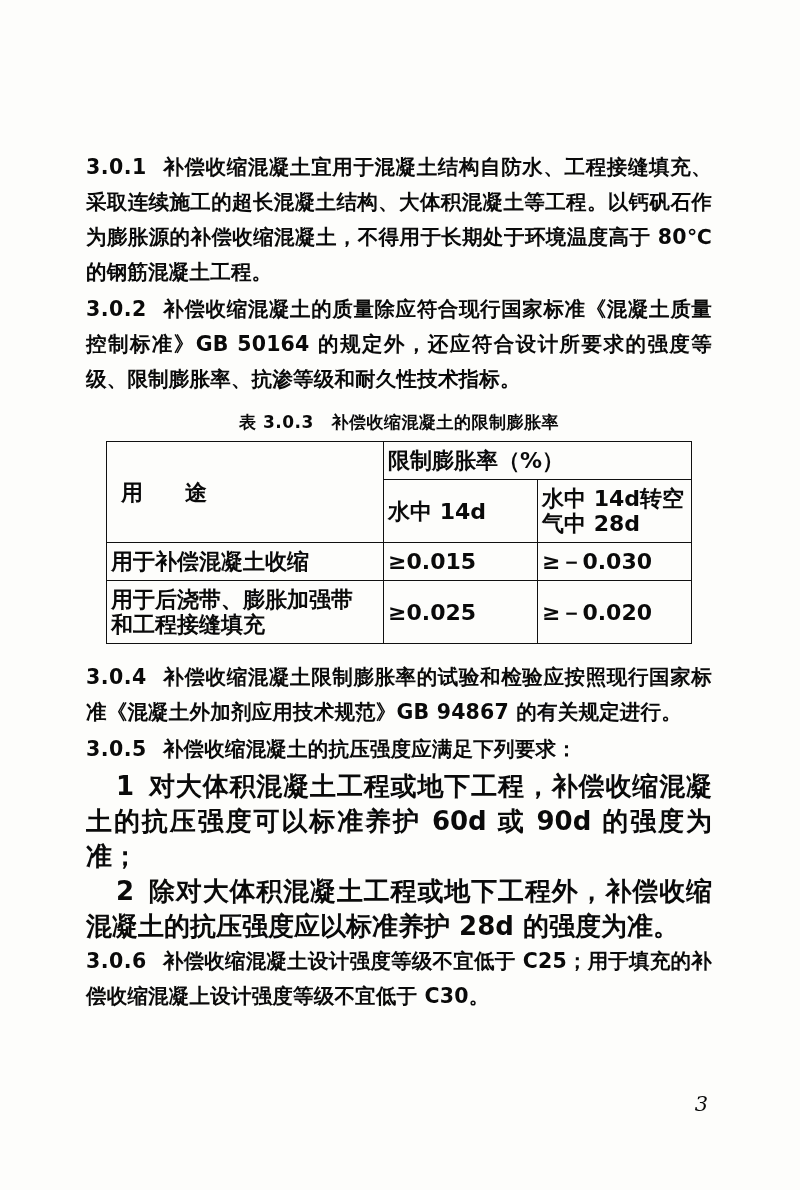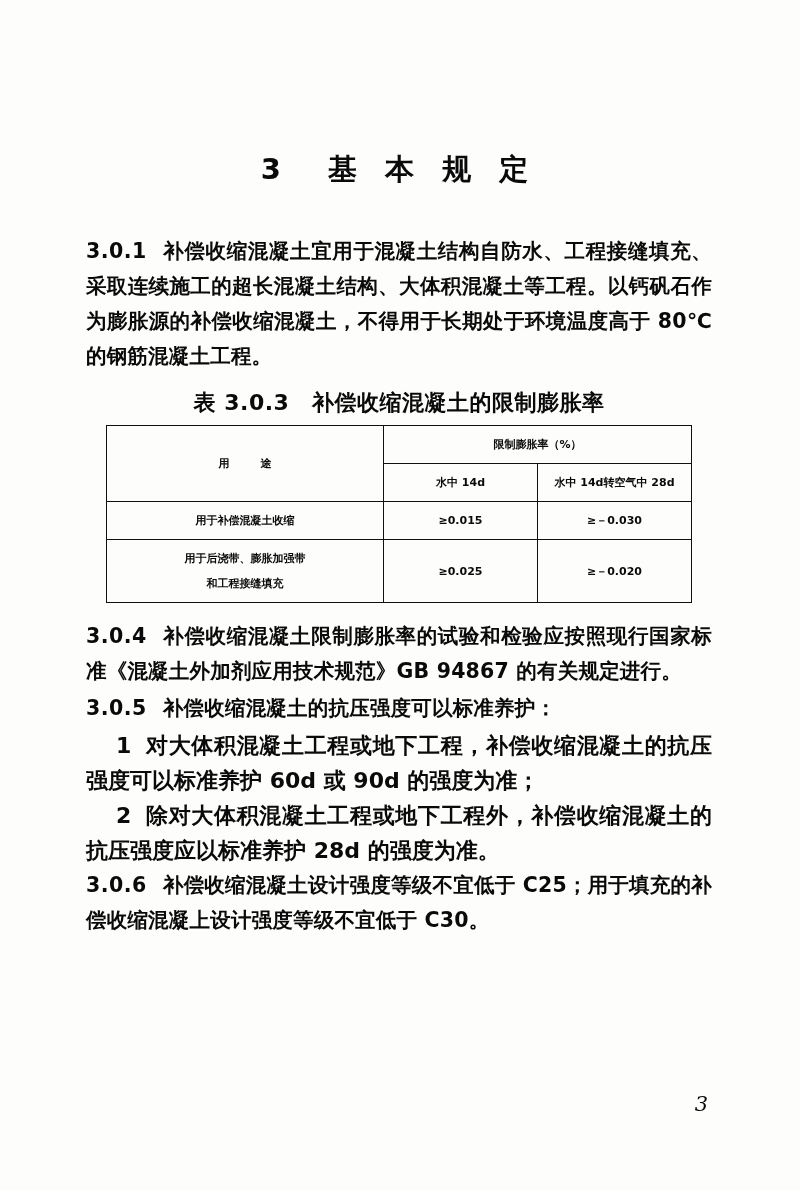--- a/index.html
+++ b/index.html
@@ -46,54 +46,53 @@
   }
   .para .num {
     font-weight: bold;
     letter-spacing: 0.5px;
   }
   .para .gap {
     display: inline-block;
     width: 16px;
   }
   .sub-para {
-    font-size: 22px;
+    font-size: 26px;
     line-height: 35px;
     text-align: justify;
     margin: 0;
     font-weight: 600;
   }
   .sub-para .subnum {
     display: inline-block;
     margin-left: 30px;
     margin-right: 14px;
     font-weight: bold;
   }
 
   
   .table-wrap {
     margin: 14px 0 16px 0;
   }
   .table-caption {
     text-align: center;
-    font-size: 22px;
+    font-size: 17px;
     font-weight: bold;
     margin-bottom: 7px;
     letter-spacing: 0.5px;
   }
   table.data {
     border-collapse: collapse;
     width: 586px;
     margin: 0 auto;
     table-layout: fixed;
   }
   table.data td, table.data th {
     border: 1.6px solid #111;
-    text-align: center;
-    font-size: 11px;
+    font-size: 22px;
     font-weight: 600;
     padding: 6px 4px;
     line-height: 25px;
   }
   table.data .use-col { width: 206px; }
   table.data .w14-col { width: 150px; }
   table.data .w28-col { width: 230px; }
   .use-head {
     letter-spacing: 10px;
     padding-left: 10px;
@@ -110,24 +109,24 @@
     font-family: "DejaVu Serif", "Liberation Serif", serif;
   }
 </style>
 </head>
 <body>
 
 <div class="page">
 
   <div class="content">
 
-    <h1 class="chapter-title">3　基 本 规 定</h1>
 
     <p class="para"><span class="num">3.0.1</span><span class="gap"></span><span>补偿收缩混凝土宜用于混凝土结构自防水、工程接缝填充、采取连续施工的超长混凝土结构、大体积混凝土等工程。以钙矾石作为膨胀源的补偿收缩混凝土，不得用于长期处于环境温度高于 80℃的钢筋混凝土工程。</span></p>
 
+    <p class="para"><span class="num">3.0.2</span><span class="gap"></span><span>补偿收缩混凝土的质量除应符合现行国家标准《混凝土质量控制标准》GB 50164 的规定外，还应符合设计所要求的强度等级、限制膨胀率、抗渗等级和耐久性技术指标。</span></p>
 
 
     <div class="table-wrap">
       <div class="table-caption">表 3.0.3　补偿收缩混凝土的限制膨胀率</div>
       <table class="data">
         <tbody>
             <tr>
           <td class="use-col" rowspan="2"><span class="use-head">用　途</span></td>
           <td class="w14-col w28-col" colspan="2">限制膨胀率（%）</td>
         </tr>
@@ -147,21 +146,21 @@
           </td>
           <td>≥0.025</td>
           <td>≥－0.020</td>
         </tr>
       </tbody>
         </table>
     </div>
 
     <p class="para"><span class="num">3.0.4</span><span class="gap"></span><span>补偿收缩混凝土限制膨胀率的试验和检验应按照现行国家标准《混凝土外加剂应用技术规范》GB 94867 的有关规定进行。</span></p>
 
-    <p class="para"><span class="num">3.0.5</span><span class="gap"></span><span>补偿收缩混凝土的抗压强度可以标准养护：</span></p>
+    <p class="para"><span class="num">3.0.5</span><span class="gap"></span><span>补偿收缩混凝土的抗压强度应满足下列要求：</span></p>
 
     <p class="sub-para"><span class="subnum">1</span><span>对大体积混凝土工程或地下工程，补偿收缩混凝土的抗压强度可以标准养护 60d 或 90d 的强度为准；</span></p>
 
     <p class="sub-para"><span class="subnum">2</span><span>除对大体积混凝土工程或地下工程外，补偿收缩混凝土的抗压强度应以标准养护 28d 的强度为准。</span></p>
 
     <p class="para"><span class="num">3.0.6</span><span class="gap"></span><span>补偿收缩混凝土设计强度等级不宜低于 C25；用于填充的补偿收缩混凝上设计强度等级不宜低于 C30。</span></p>
 
   </div>
 
   <div class="page-number">3</div>

